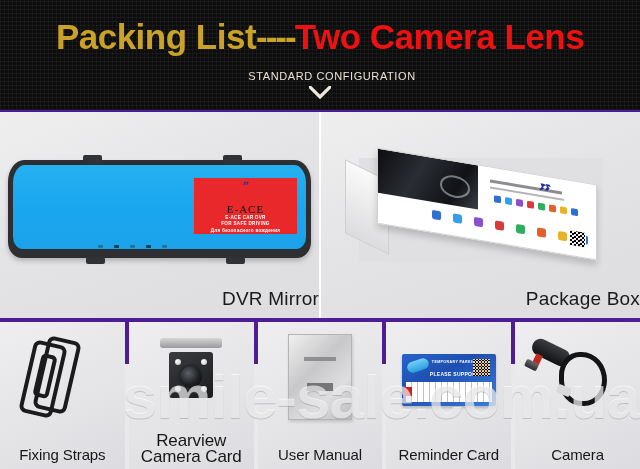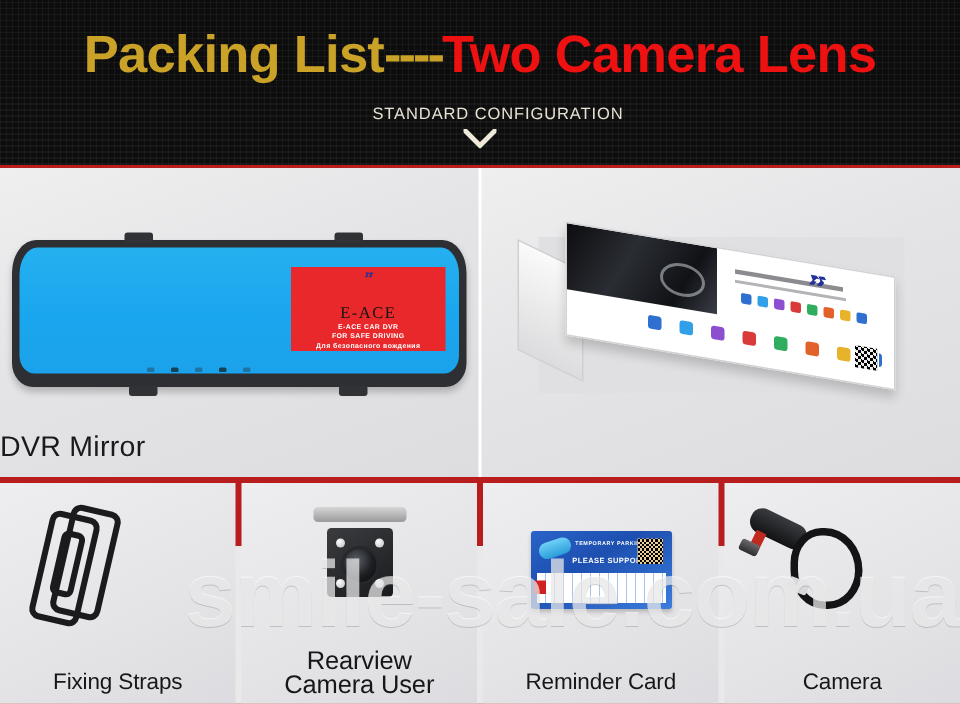--- a/index.html
+++ b/index.html
@@ -2,21 +2,21 @@
 <html><head>
 <meta charset="utf-8">
 <style>
   * { box-sizing: border-box; margin: 0; padding: 0; }
   html, body {
     width: 640px; height: 469px;
     background: #e9e9ea;
     font-family: "Liberation Sans", sans-serif;
     overflow: hidden;
   }
-  #page { position: relative; width: 640px; height: 364px; background:#b91c1c; }
+  #page { position: relative; width: 640px; height: 364px; background:#4c1d95; }
 
   
   .header {
     position: relative;
     width: 640px; height: 110px;
     background:
       repeating-linear-gradient(0deg, rgba(255,255,255,.045) 0 1px, transparent 1px 4px),
       repeating-linear-gradient(90deg, rgba(255,255,255,.045) 0 1px, transparent 1px 4px),
       #0d0d0d;
     overflow: hidden;
@@ -50,21 +50,21 @@
     display:flex; gap:2px;
     background:#fff;
   }
   .panel {
     position:relative; flex:1 1 0;
     background: linear-gradient(160deg,#efeff0 0%,#e4e4e6 45%,#dddde0 100%);
     overflow:hidden;
   }
   .panel-label {
     position:absolute; left:0; bottom:8px; width:100%;
-    text-align:left;
+    text-align:right;
     font-size:19px; color:#1a1a1a;
     letter-spacing:.2px;
   }
 
   
   .mirror-wrap {
     position:absolute; left:8px; top:48px; width:303px; height:98px;
   }
   .mirror-body {
     position:absolute; inset:0;
@@ -354,20 +354,21 @@
             <div class="bi" style="background:#8c4fd0"></div>
             <div class="bi" style="background:#d93a3a"></div>
             <div class="bi" style="background:#2fae60"></div>
             <div class="bi" style="background:#e2622a"></div>
             <div class="bi" style="background:#e6b32a"></div>
             <div class="bi" style="background:#2f6fd0"></div>
           </div>
           <div class="box-qr"></div>
         </div>
       </div>
+      <div class="panel-label">Package Box</div>
     </div>
   </div>
 
   <div class="acc-row">
 
     <div class="acc-cell">
       <div class="acc-art">
         <div class="strap" style="left:26px; top:14px; width:34px; height:74px; transform:rotate(13deg);"></div>
         <div class="strap" style="left:40px; top:10px; width:34px; height:74px; transform:rotate(13deg);"></div>
         <div class="strap" style="left:37px; top:26px; width:16px; height:44px; transform:rotate(13deg); border-radius:5px;"></div>
@@ -381,24 +382,33 @@
         <div class="cam-body">
           <div class="cam-lens"></div>
           <div class="led" style="left:6px; top:7px;"></div>
           <div class="led" style="right:6px; top:7px;"></div>
           <div class="led" style="left:6px; bottom:6px;"></div>
           <div class="led" style="right:6px; bottom:6px;"></div>
         </div>
       </div>
       <div class="acc-label two">
         <div>Rearview</div>
-        <div>Camera User</div>
-      </div>
-    </div>
-
+        <div>Camera Card</div>
+      </div>
+    </div>
+
+    <div class="acc-cell">
+      <div class="acc-art">
+        <div class="manual">
+          <div class="manual-l1"></div>
+          <div class="manual-l2"></div>
+        </div>
+      </div>
+      <div class="acc-label">User Manual</div>
+    </div>
 
     <div class="acc-cell">
       <div class="acc-art">
         <div class="card">
           <div class="card-cyl"></div>
           <div class="card-t1">TEMPORARY PARKING</div>
           <div class="card-t2">PLEASE SUPPORT US</div>
           <div class="card-qr"></div>
           <div class="card-grid"></div>
           <div class="card-red"></div>

